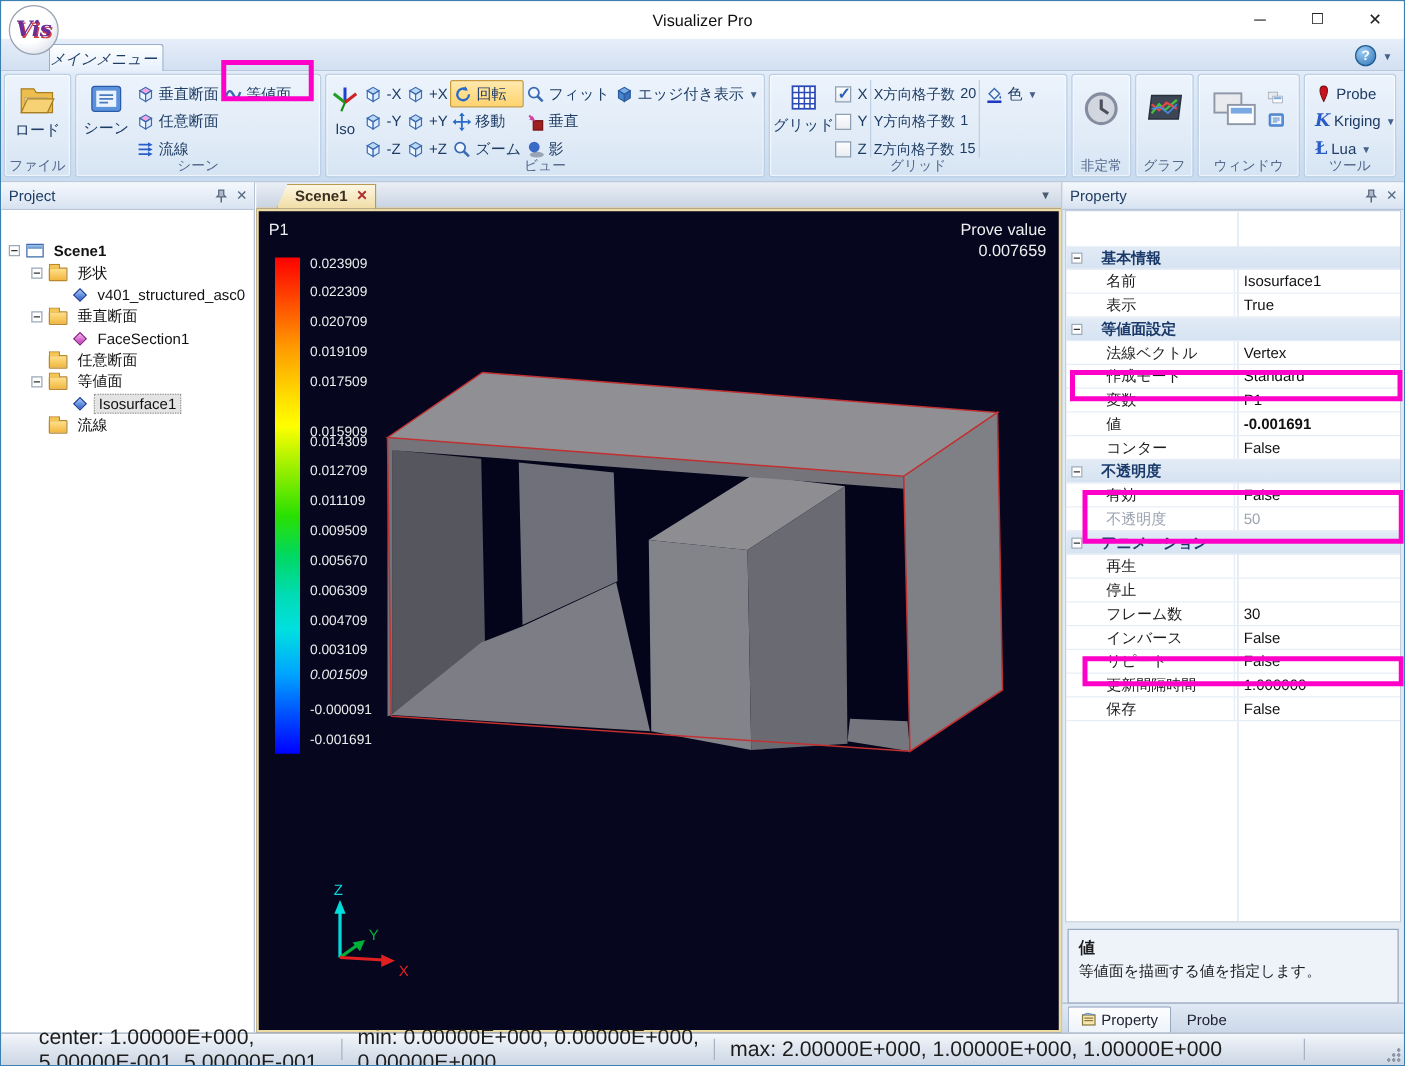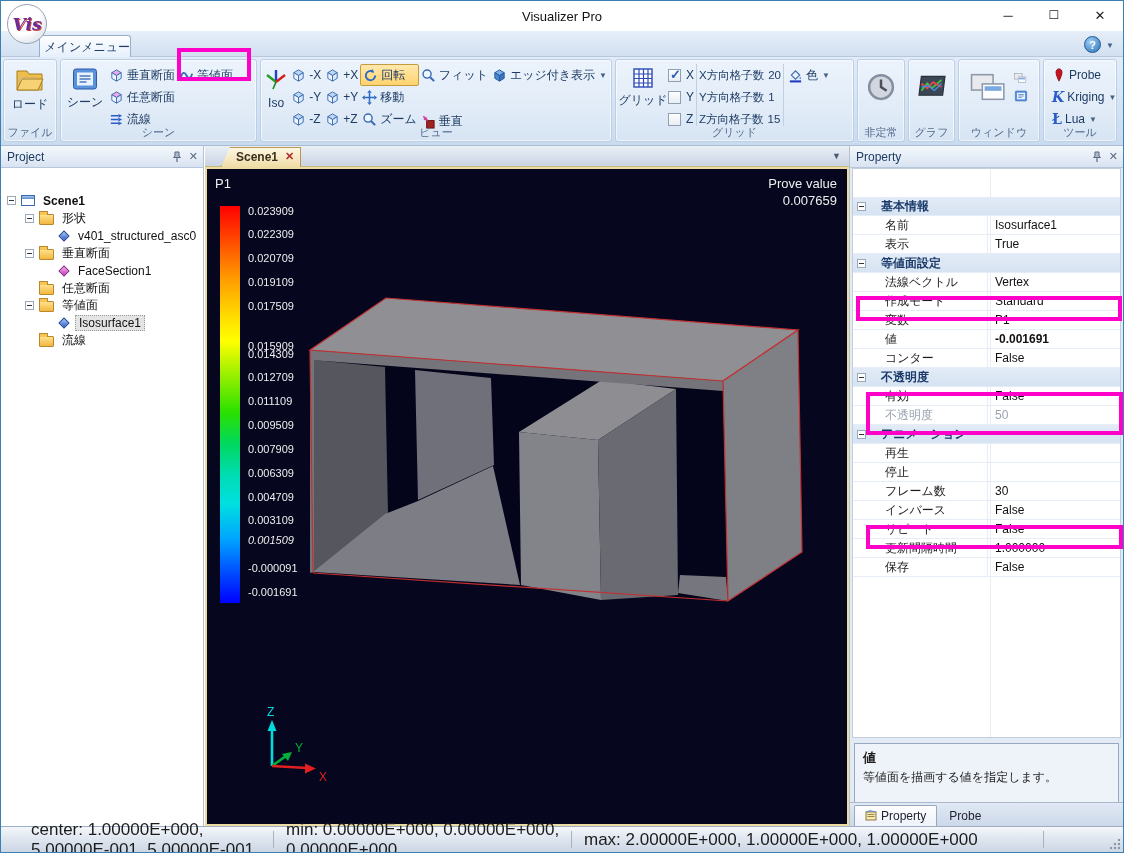--- a/index.html
+++ b/index.html
@@ -12,21 +12,21 @@
   .winbtns { position:absolute; right:0; top:0; display:flex; }
   .winbtn { width:46px; height:28px; display:flex; align-items:center; justify-content:center; font-size:13px; color:#222; }
   .logo { position:absolute; left:6px; top:3px; width:40px; height:40px; border-radius:50%; z-index:30;
           background: radial-gradient(circle at 35% 30%, #ffffff 50%, #e4e8ef 75%, #b6bcc9 100%);
           border:1px solid #98a2b4; display:flex; align-items:center; justify-content:center; }
   .logo span { font-family:"DejaVu Serif",serif; font-style:italic; font-weight:bold; font-size:17px; color:#6a2d9a; text-shadow:1px 1px 0 #d04040; }
 
   
   .tabrow { position:absolute; left:0; top:30px; right:0; height:26px; background:linear-gradient(#e6eef9,#d2e0f1); border-bottom:1px solid #b7c8de; }
   .maintab { position:absolute; left:38px; top:4px; width:92px; height:22px; background:linear-gradient(#fdfeff,#e6f0fb);
-             border:1px solid #95afcd; border-bottom:none; border-radius:3px 3px 0 0; text-align:right; font-size:12px; padding-top:3px; color:#1e3c64; }
+             border:1px solid #95afcd; border-bottom:none; border-radius:3px 3px 0 0; text-align:left; font-size:12px; padding-top:3px; color:#1e3c64;font-style:italic; }
   .helpbtn { position:absolute; right:22px; top:5px; width:17px; height:17px; border-radius:50%;
              background:radial-gradient(circle at 35% 30%,#9ccdf4,#2f74b8); color:#fff; font-weight:bold; font-size:11px;
              text-align:center; line-height:16px; border:1px solid #1f5a94; }
   .helpdrop { position:absolute; right:9px; top:10px; font-size:8px; color:#44618c; }
 
   
   .ribbon { position:absolute; left:0; top:56px; right:0; height:89px; display:flex; gap:3px; padding:2px 2px 3px 2px;
             background:linear-gradient(#e2ecf8,#d4e3f4 55%,#c9dbef); border-bottom:1px solid #a9bcd4; }
   .rgroup { position:relative; flex:none; border:1px solid #bccfe5; border-radius:3px;
             background:linear-gradient(#ecf3fc,#e0ebf7 65%,#d6e4f3); box-shadow:inset 0 0 0 1px rgba(255,255,255,.6); padding:2px 2px 16px 2px; }
@@ -354,21 +354,21 @@
             </svg>
           <span>移動</span>
         </div>
         <div class="sbtn">
           <svg class="ic16" width="15" height="15" viewBox="0 0 16 16">
               <use href="#mag"></use>
             </svg>
           <span>ズーム</span>
         </div>
       </div>
-      <div class="vcol" style="padding-top:2px;gap:24px;">
+      <div class="vcol" style="padding-top:2px;">
         <div class="sbtn">
           <svg class="ic16" width="15" height="15" viewBox="0 0 16 16">
               <use href="#mag"></use>
             </svg>
           <span>フィット</span>
         </div>
         <div class="sbtn">
           <svg class="ic16" width="15" height="15" viewBox="0 0 16 16">
               <use href="#perp"></use>
             </svg>
@@ -591,21 +591,21 @@
         <div class="cbl" style="top: 35.5px;">0.023909</div>
         <div class="cbl" style="top: 59.34px;">0.022309</div>
         <div class="cbl" style="top: 83.18px;">0.020709</div>
         <div class="cbl" style="top: 107.02px;">0.019109</div>
         <div class="cbl" style="top: 130.86px;">0.017509</div>
         <div class="cbl" style="top: 154.7px; margin-top: 16px;">0.015909</div>
         <div class="cbl" style="top: 178.54px;">0.014309</div>
         <div class="cbl" style="top: 202.38px;">0.012709</div>
         <div class="cbl" style="top: 226.22px;">0.011109</div>
         <div class="cbl" style="top: 250.06px;">0.009509</div>
-        <div class="cbl" style="top: 273.9px;">0.007909</div>
+        <div class="cbl" style="top: 273.9px;">0.005670</div>
         <div class="cbl" style="top: 297.74px;">0.006309</div>
         <div class="cbl" style="top: 321.58px;">0.004709</div>
         <div class="cbl" style="top: 345.42px;">0.003109</div>
         <div class="cbl" style="top: 365px; font-style: italic;">0.001509</div>
         <div class="cbl" style="top: 393.1px;">-0.000091</div>
         <div class="cbl" style="top: 416.94px;">-0.001691</div>
       </div>
     <div class="probe-overlay">
       <div>Prove value</div>
       <div>0.007659</div>

